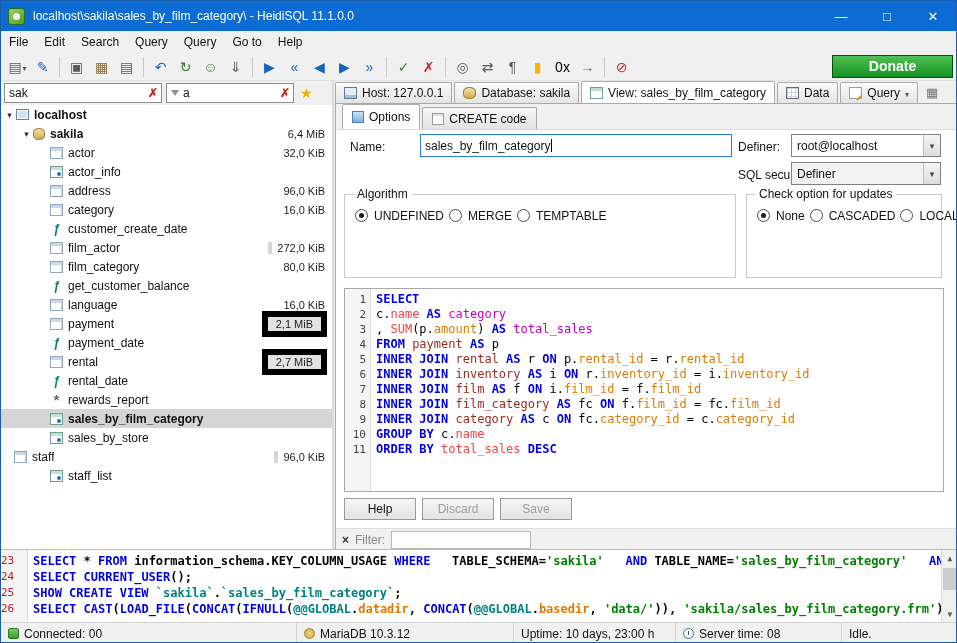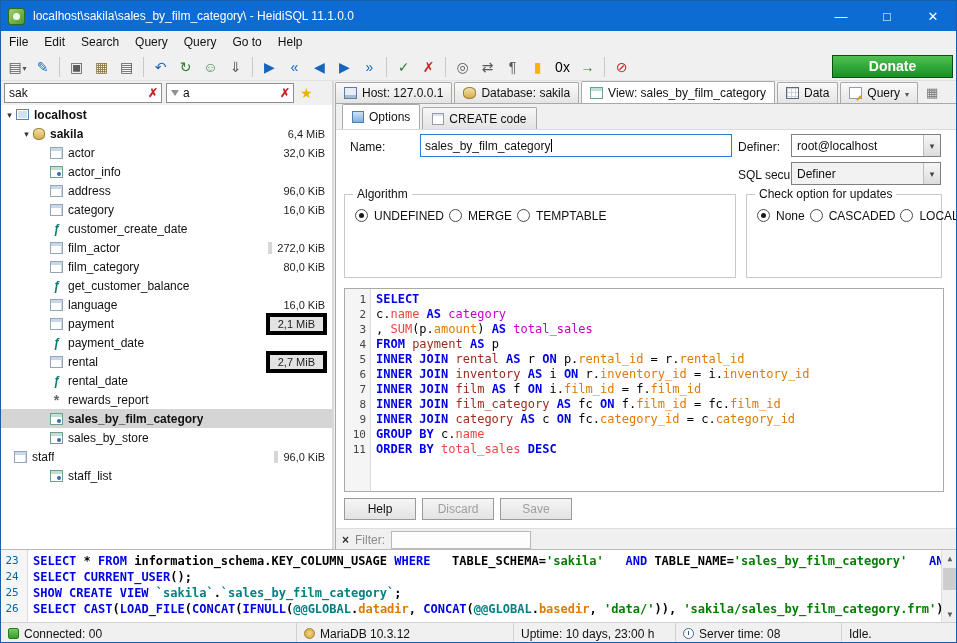--- a/index.html
+++ b/index.html
@@ -39,21 +39,21 @@
   .star { color:#e9b400; font-size:14px; margin-left:2px; }
   .tree { position:absolute; left:0; top:24px; right:0; bottom:0; background:#fff; overflow:hidden; }
   .tree-row { height:19px; display:flex; align-items:center; white-space:nowrap; }
   .tree-row.selected { background:#d5d5d5; }
   .tree-row.selected .tree-label { font-weight:bold; }
   .tree-row.lvl-bold .tree-label { font-weight:bold; }
   .expander { width:13px; font-size:9px; color:#333; text-align:center; flex:0 0 auto; }
   .tree-icon { width:14px; height:13px; margin-right:5px; flex:0 0 auto; display:flex; align-items:center; justify-content:center; }
   .tree-label { overflow:hidden; }
   .tree-size { margin-left:auto; padding-right:7px; color:#1d1d1d; font-size:11px; }
-  .tree-size.bar { background:#e3e3e3; border:4px solid #000000; padding:1px 8px; margin-right:5px; }
+  .tree-size.bar { background:#e3e3e3; border:6px solid #000000; padding:1px 8px; margin-right:5px; }
   .tree-size.tick { border-left:4px solid #d6d6d6; padding-left:5px; }
 
   
   .icon-server { width:13px; height:11px; background:#d4e2f0; border:1px solid #5f82a8; box-shadow:inset 0 0 0 1px #fff; }
   .icon-database { width:12px; height:12px; background:linear-gradient(#f2e2a6,#d7ad4c); border:1px solid #9d7d37; border-radius:50% / 38%; }
   .icon-table { width:13px; height:12px; background:linear-gradient(#c9d7e6 0 3px,#fff 3px); border:1px solid #93a6bb; box-shadow:inset -4px 0 0 -3px #c9d7e6; }
   .icon-view { width:13px; height:12px; background:linear-gradient(#bfe0d4 0 3px,#fff 3px); border:1px solid #6f9f8f; position:relative; }
   .icon-view::after { content:""; position:absolute; right:1px; bottom:1px; width:4px; height:4px; border-radius:50%; background:#2f6fb0; }
   .icon-function { width:13px; height:12px; }
   .icon-function::after { content:"ƒ"; color:#0a7d6e; font-weight:bold; font-style:italic; font-size:12px; line-height:1; }
@@ -123,21 +123,21 @@
   .btn { width:72px; height:22px; background:linear-gradient(#f5f5f5,#e3e3e3); border:1px solid #9a9a9a; text-align:center; line-height:20px; color:#111; }
   .btn.disabled { color:#9e9e9e; }
 
   .filter-row { position:absolute; left:0; top:424px; right:0; height:22px; background:#f0f0f0; border-top:1px solid #ddd; display:flex; align-items:center; padding-left:6px; gap:6px; }
   .filter-close { color:#333; font-weight:bold; }
   .filter-label { color:#8a8a8a; }
   .filter-input { width:140px; height:18px; background:#fdfdfd; border:1px solid #b9b9b9; }
 
   
   .log-panel { position:absolute; left:0; top:548px; width:957px; height:73px; background:#fff; border-top:1px solid #b9b9b9; display:flex; font-family:"DejaVu Sans Mono",monospace; font-size:12px; overflow:hidden; }
-  .log-gutter { width:27px; background:#f5f5f5; border-right:1px solid #dcdcdc; text-align:center; padding:3px 4px 0 0; color:#0369a1; flex:0 0 auto; }
+  .log-gutter { width:27px; background:#f5f5f5; border-right:1px solid #dcdcdc; text-align:left; padding:3px 4px 0 0; color:#b91c1c; flex:0 0 auto; }
   .log-gutter .gut-num { height:16px; line-height:16px; }
   .log-code { padding:3px 0 0 5px; flex:1; overflow:hidden; }
   .log-code .code-line { height:16px; line-height:16px; font-weight:bold; }
   .log-scrollbar { width:17px; flex:0 0 auto; background:#f0f0f0; border-left:1px solid #dcdcdc; position:relative; }
   .sb-btn { position:absolute; left:0; width:16px; height:16px; display:flex; align-items:center; justify-content:center; font-size:8px; color:#606060; background:#f0f0f0; }
   .sb-up { top:0; } .sb-up::after { content:"▲"; }
   .sb-down { bottom:0; } .sb-down::after { content:"▼"; }
   .sb-thumb { position:absolute; left:1px; top:18px; width:14px; height:22px; background:#cdcdcd; }
 
   

